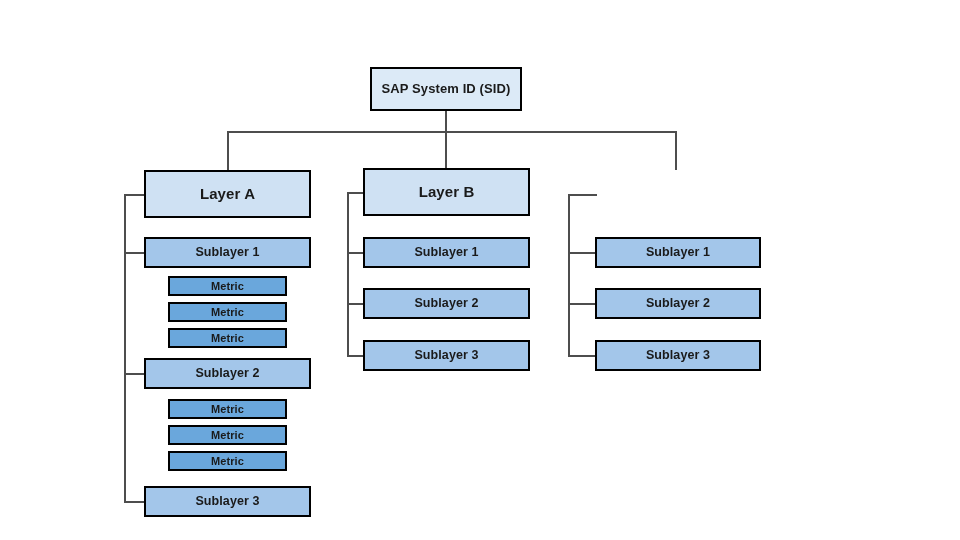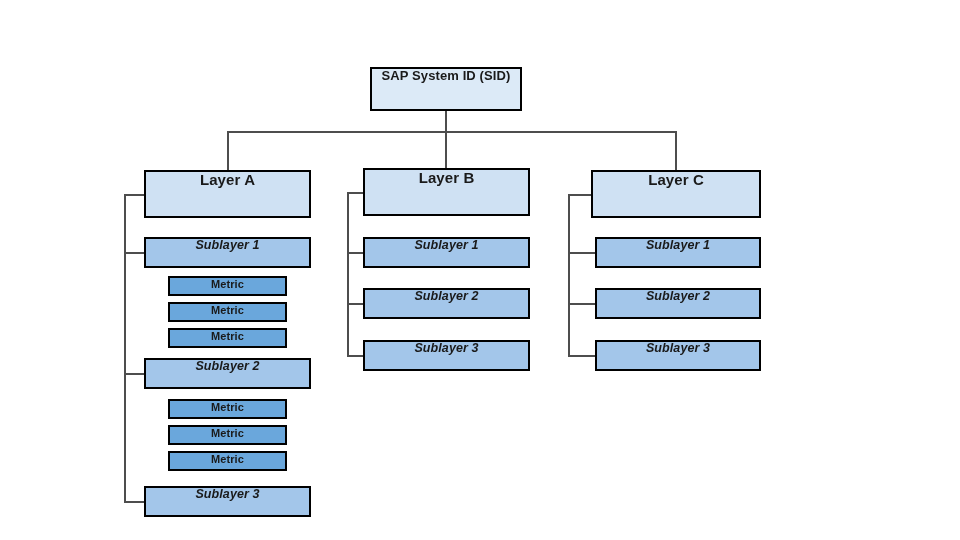--- a/index.html
+++ b/index.html
@@ -16,40 +16,40 @@
     width: 960px;
     height: 540px;
     background: #ffffff;
     overflow: hidden;
   }
   .node {
     position: absolute;
     box-sizing: border-box;
     border: 2px solid #000000;
     display: flex;
+    align-items: center;
     justify-content: center;
     text-align: center;
     color: #1a1a1a;
     font-weight: bold;
     letter-spacing: 0.1px;
     line-height: 1.1;
     z-index: 2;
   }
   .node-root {
     background: #dceaf7;
     font-size: 13px;
   }
   .node-layer {
     background: #cfe1f3;
     font-size: 15px;
   }
   .node-sublayer {
     background: #a3c6ea;
     font-size: 12.5px;
-    font-style: italic;
   }
   .node-metric {
     background: #6aa7dc;
     font-size: 11px;
   }
   .edge {
     position: absolute;
     background: #4d4d4d;
     z-index: 1;
   }
@@ -132,23 +132,20 @@
   <div class="node node-sublayer" style="left:363px; top:340px; width:167px; height:31px;">
     <span>Sublayer 3</span>
   </div>
 
   <div class="edge edge-v" style="left:568px; top:194px; width:2px; height:162px;"></div>
   <div class="edge edge-h" style="left:568px; top:194px; width:29px; height:2px;"></div>
   <div class="edge edge-h" style="left:568px; top:252px; width:29px; height:2px;"></div>
   <div class="edge edge-h" style="left:568px; top:303px; width:29px; height:2px;"></div>
   <div class="edge edge-h" style="left:568px; top:355px; width:29px; height:2px;"></div>
 
-  <div class="node node-layer" style="left:591px; top:170px; width:170px; height:48px;">
-    <span>Layer C</span>
-  </div>
 
   <div class="node node-sublayer" style="left:595px; top:237px; width:166px; height:31px;">
     <span>Sublayer 1</span>
   </div>
   <div class="node node-sublayer" style="left:595px; top:288px; width:166px; height:31px;">
     <span>Sublayer 2</span>
   </div>
   <div class="node node-sublayer" style="left:595px; top:340px; width:166px; height:31px;">
     <span>Sublayer 3</span>
   </div>

